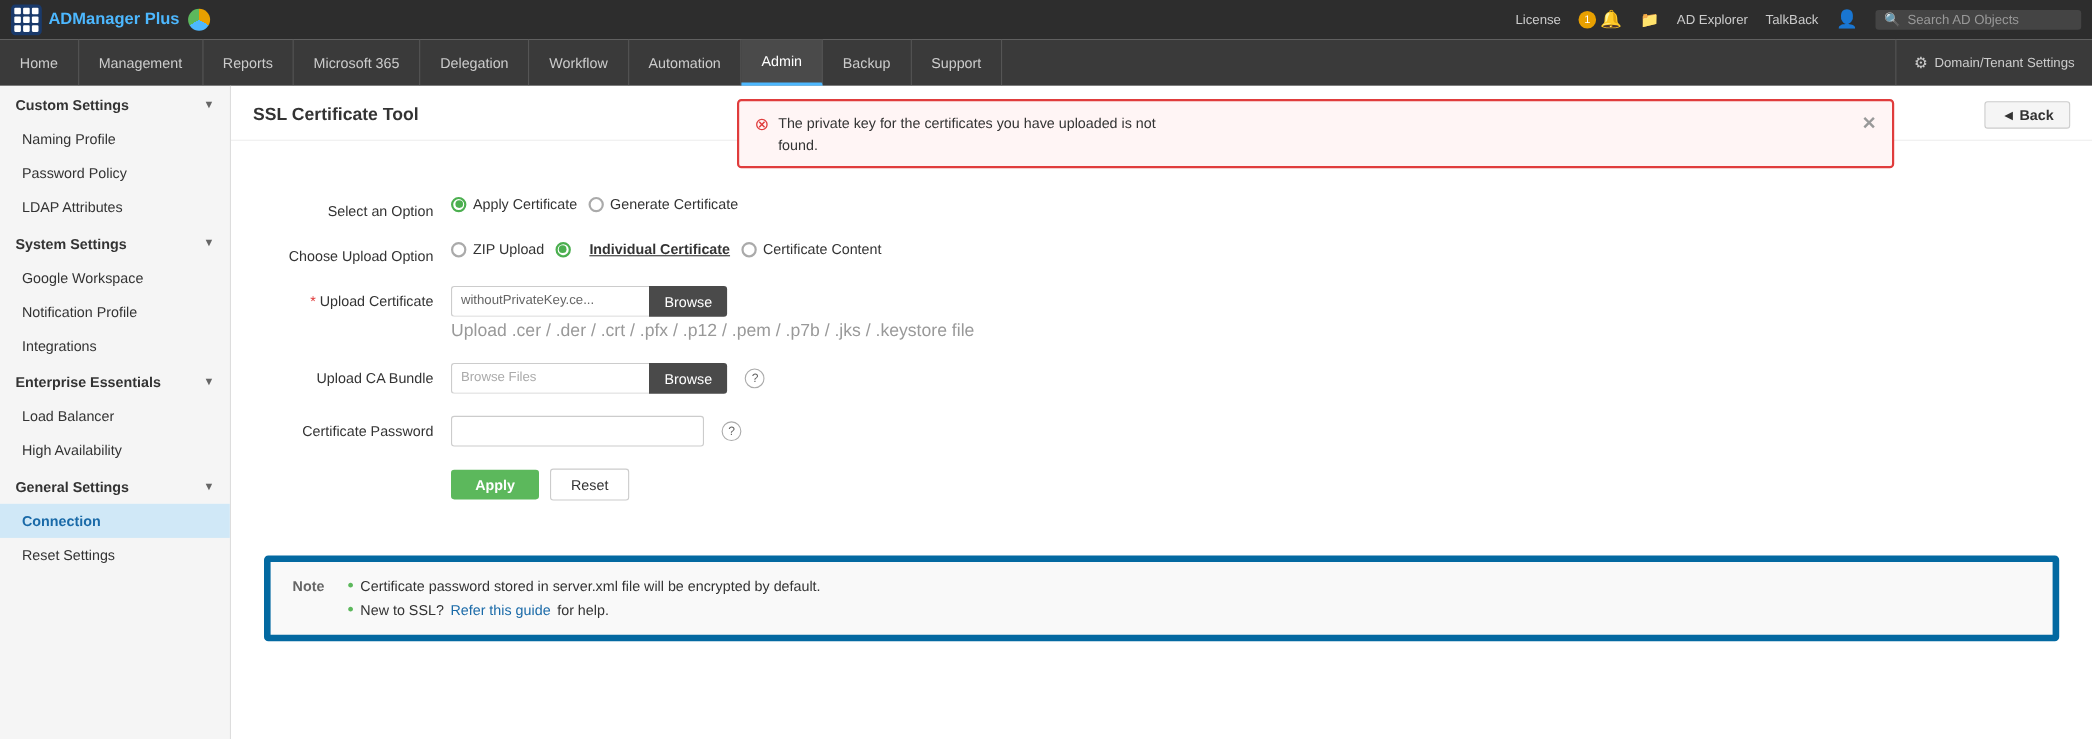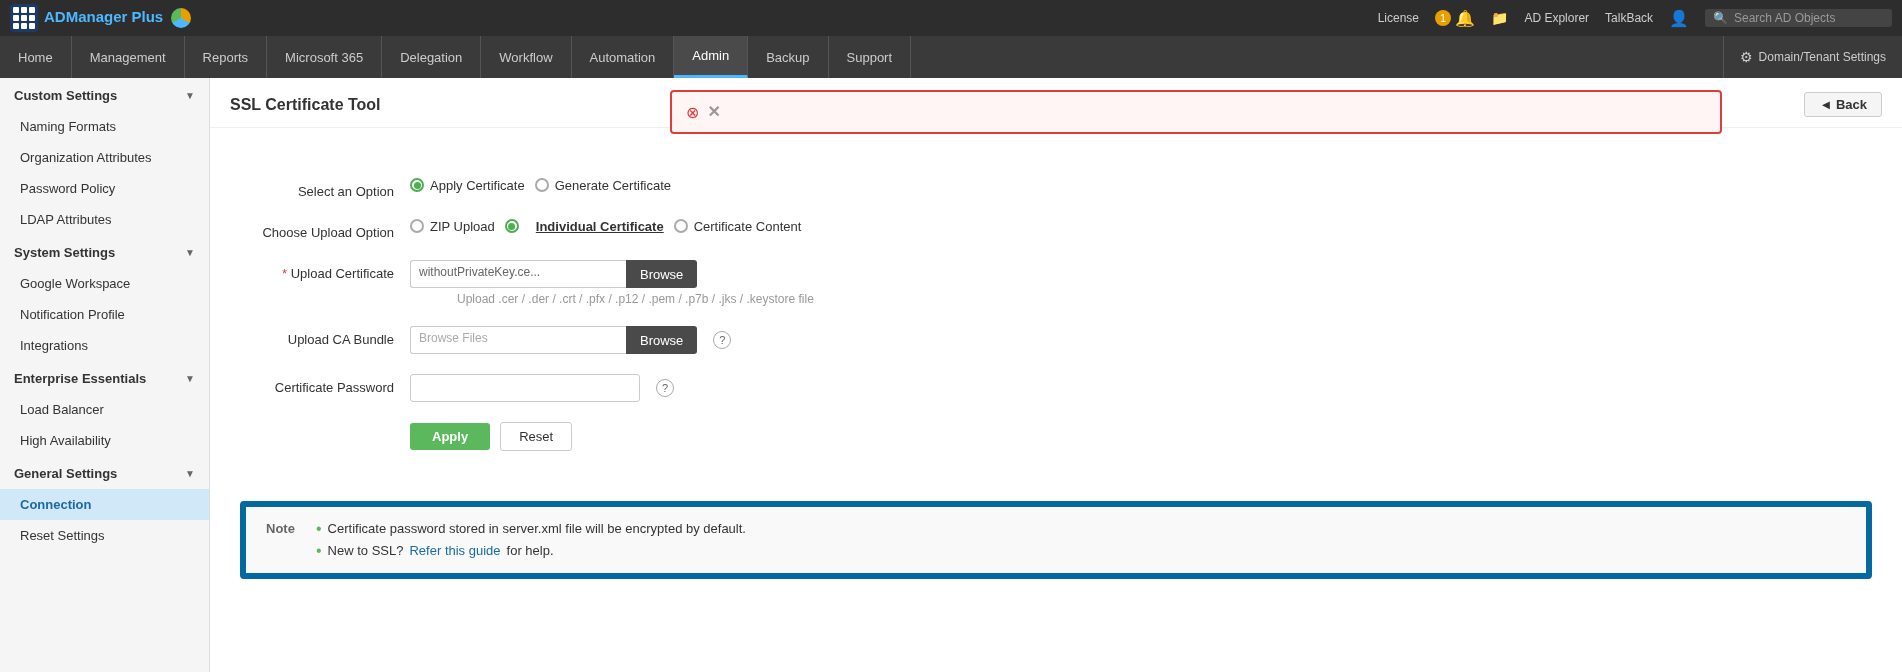--- a/index.html
+++ b/index.html
@@ -94,41 +94,41 @@
     .form-area { padding: 20px 30px; margin-top: 30px; }
     .form-row {
       display: flex; align-items: flex-start; margin-bottom: 20px;
     }
     .form-label {
       width: 170px; min-width: 170px; text-align: right;
       padding-right: 16px; padding-top: 6px; font-size: 13px; color: #333;
     }
     .form-label.required::before { content: '* '; color: #e03c3c; }
     .form-control { display: flex; align-items: center; gap: 10px; flex-wrap: wrap; }
-    .radio-option { display: flex; align-items: flex-start; gap: 6px; cursor: pointer; font-size: 13px; }
+    .radio-option { display: flex; align-items: center; gap: 6px; cursor: pointer; font-size: 13px; }
     .radio-circle {
       width: 14px; height: 14px; border-radius: 50%; border: 2px solid #ccc;
       display: flex; align-items: center; justify-content: center;
     }
     .radio-circle.checked { border-color: #4caf50; }
     .radio-circle.checked::after { content: ''; width: 7px; height: 7px; background: #4caf50; border-radius: 50%; display: block; }
     .radio-circle.unchecked { border-color: #aaa; }
 
     
     .file-input-group { display: flex; align-items: center; }
     .file-name-box {
       border: 1px solid #ccc; padding: 4px 8px; font-size: 12px; color: #666;
-      width: 216px; height: 28px; background: white; border-right: none; border-radius: 3px 0 0 3px;
+      width: 180px; height: 28px; background: white; border-right: none; border-radius: 3px 0 0 3px;
     }
     .browse-btn {
       background: #4a4a4a; color: white; border: none; padding: 4px 14px;
       height: 28px; cursor: pointer; font-size: 13px; border-radius: 0 3px 3px 0;
     }
 
-    .hint-text { color: #999; font-size: 12px; margin-top: 4px; margin-left: 47px; }
+    .hint-text { color: #999; font-size: 16px; margin-top: 4px; }
     .help-icon {
       width: 18px; height: 18px; border-radius: 50%; border: 1px solid #aaa;
       color: #666; font-size: 11px; display: flex; align-items: center; justify-content: center;
       cursor: pointer; margin-left: 6px;
     }
 
     .password-input {
       border: 1px solid #ccc; padding: 4px 8px; height: 28px; width: 230px;
       border-radius: 3px; font-size: 13px;
     }
@@ -224,22 +224,21 @@
   </div>
 </div>
 
 <div class="layout">
 
   <div class="sidebar">
     <div class="sidebar-section-header">
       <span>Custom Settings</span>
       <span class="arrow">▼</span>
     </div>
-    <div class="sidebar-item">Naming Formats</div>
-    <div class="sidebar-item">Organization Attributes</div>
+    <div class="sidebar-item">Naming Profile</div>
     <div class="sidebar-item">Password Policy</div>
     <div class="sidebar-item">LDAP Attributes</div>
 
     <div class="sidebar-section-header">
       <span>System Settings</span>
       <span class="arrow">▼</span>
     </div>
     <div class="sidebar-item">Google Workspace</div>
     <div class="sidebar-item">Notification Profile</div>
     <div class="sidebar-item">Integrations</div>
@@ -261,20 +260,24 @@
 
   <div class="main-content">
 
     <div class="main-header">
       <span class="main-title">SSL Certificate Tool</span>
       <button class="back-btn">◄ Back</button>
     </div>
 
     <div class="error-banner">
       <span class="error-icon">⊗</span>
+      <div class="error-text">
+        <span>The private key for the certificates you have uploaded is not</span><br>
+        <span>found.</span>
+      </div>
       <span class="error-close">✕</span>
     </div>
 
     <div class="form-area">
 
       <div class="form-row">
         <div class="form-label">Select an Option</div>
         <div class="form-control">
           <div class="radio-option">
             <div class="radio-circle checked"></div>

